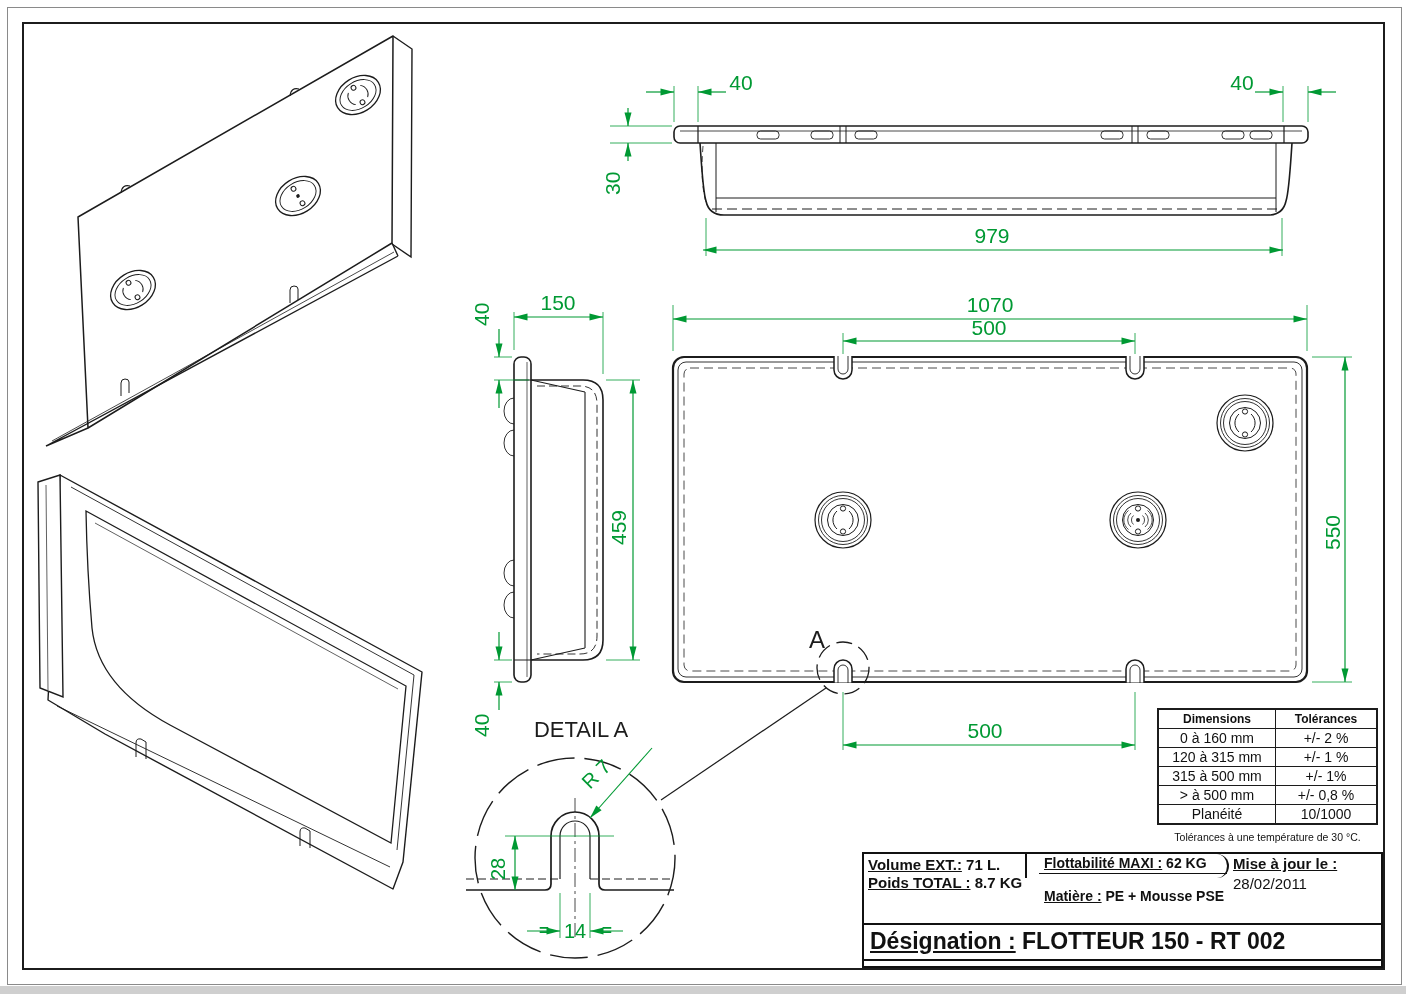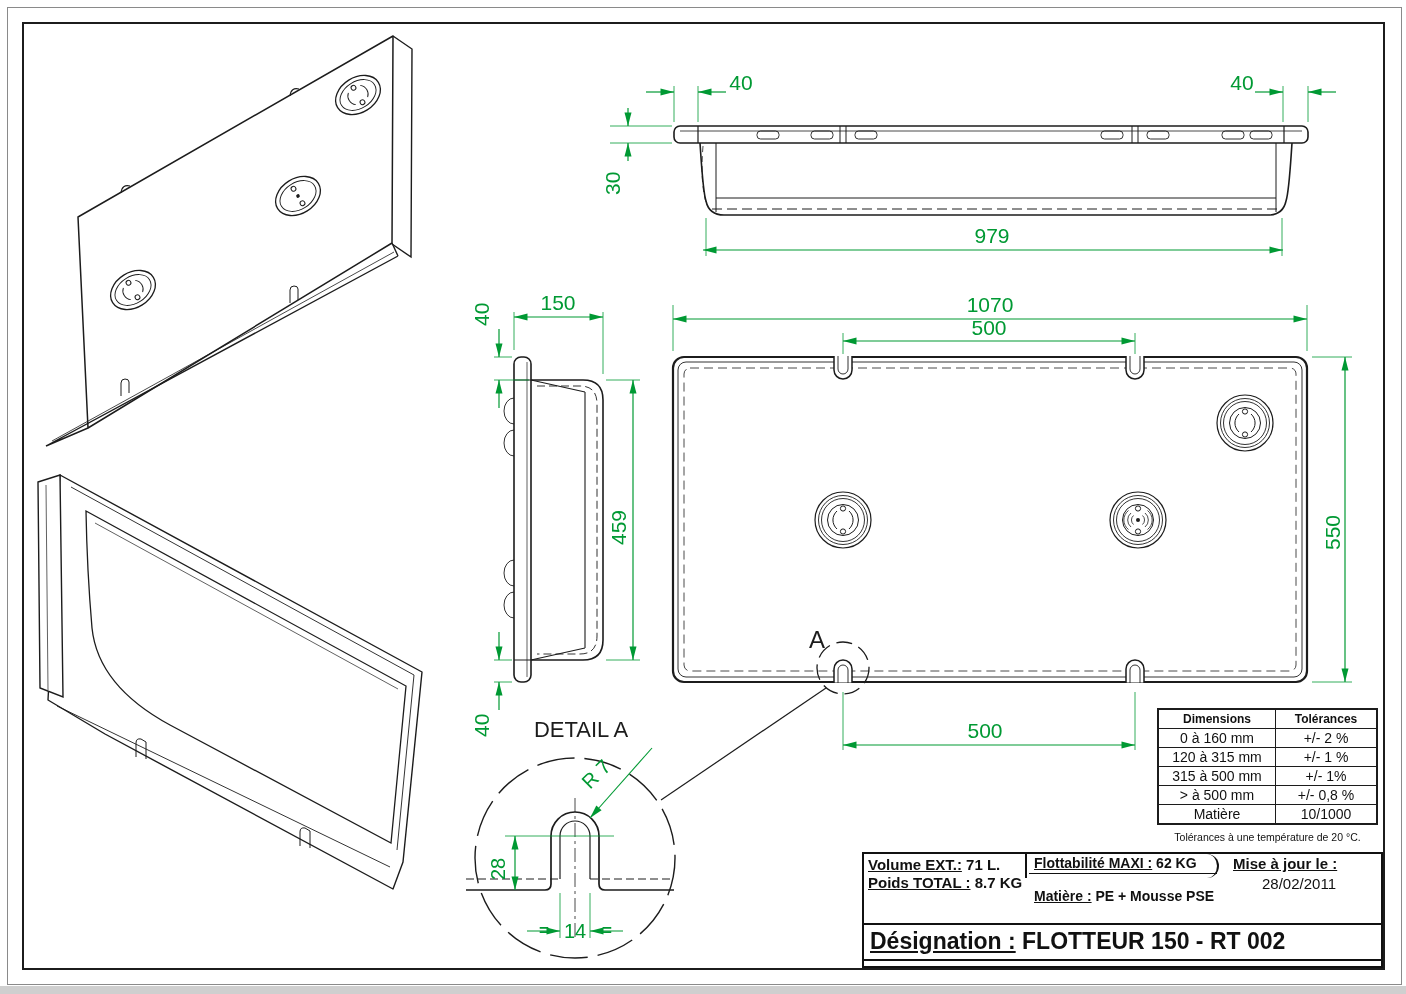--- a/index.html
+++ b/index.html
@@ -24,34 +24,34 @@
   #tol-table td,#tol-table th{border:1px solid #1c1c1c;font-size:14px;height:18px;
       text-align:center;padding:0;white-space:nowrap;color:#111;}
   #tol-table th{font-size:12px;font-weight:bold;}
   #tol-table{border:2px solid #1c1c1c;}
   #tol-note{left:1157px;top:831px;width:221px;font-size:10.5px;color:#111;text-align:center;white-space:nowrap;}
   
   #title-block{left:862px;top:852px;width:521px;height:116px;border:2px solid #111;box-sizing:border-box;background:#fff;color:#111;}
   .tb-row1{position:absolute;left:0;top:0;width:100%;height:40px;}
   .tb-cell{position:absolute;top:0;height:24px;box-sizing:border-box;border-right:2px solid #111;}
   .tb-c1{left:0;width:163px;padding:2px 4px;}
-  .tb-c2{left:165px;width:190px;border-radius:13px;}
+  .tb-c2{left:175px;width:190px;border-radius:13px;}
   .tb-c3{left:353px;width:164px;border-right:none;padding:1px 16px;}
   .tb-line{font-size:15px;font-weight:bold;line-height:18px;white-space:nowrap;}
   .tb-sub{position:absolute;left:0;width:100%;height:20px;box-sizing:border-box;padding:1px 5px;
       font-size:14px;font-weight:bold;white-space:nowrap;}
   .tb-sub1{top:0;border-bottom:1.5px solid #111;}
   .tb-sub2{top:20px;margin-top:13px;}
   .u{text-decoration:underline;}
   .tb-row2{position:absolute;left:0;top:40px;width:100%;height:29px;border-top:2px solid #111;
       box-sizing:border-box;text-align:center;font-size:24px;font-weight:bold;line-height:27px;letter-spacing:1px;}
   .tb-row3{position:absolute;left:0;top:69px;width:100%;height:44px;border-top:2px solid #111;
       box-sizing:border-box;font-size:23px;font-weight:bold;line-height:33px;padding-left:6px;white-space:nowrap;}
   .tb-row4{position:absolute;left:0;top:105px;width:100%;height:11px;border-top:2px solid #111;box-sizing:border-box;}
-  .tb-date{font-size:15px;font-weight:normal;text-align:center;margin-top:2px;}
+  .tb-date{font-size:15px;font-weight:normal;margin-top:2px;}
 </style>
 </head>
 <body>
 
 <div id="stage">
 
   <div class="abs" id="outer-border"></div>
   <div class="abs" id="drawing-frame"></div>
   <div class="abs" id="bottom-strip"></div>
 
@@ -276,26 +276,26 @@
     </tr>
     <tr>
       <td>315 à 500 mm</td>
       <td>+/- 1%</td>
     </tr>
     <tr>
       <td>&gt; à 500 mm</td>
       <td>+/- 0,8 %</td>
     </tr>
     <tr>
-      <td>Matière</td>
+      <td>Planéité</td>
       <td>10/1000</td>
     </tr>
   </tbody>
     </table>
-  <div class="abs" id="tol-note">Tolérances à une température de 20 °C.</div>
+  <div class="abs" id="tol-note">Tolérances à une température de 30 °C.</div>
 
   <div class="abs" id="title-block">
     <div class="tb-row1">
       <div class="tb-cell tb-c1">
         <div class="tb-line"><span class="u">Volume EXT.:</span>
           <span>71 L.</span></div>
         <div class="tb-line"><span class="u">Poids TOTAL :</span>
           <span>8.7 KG</span></div>
       </div>
       <div class="tb-cell tb-c2">

